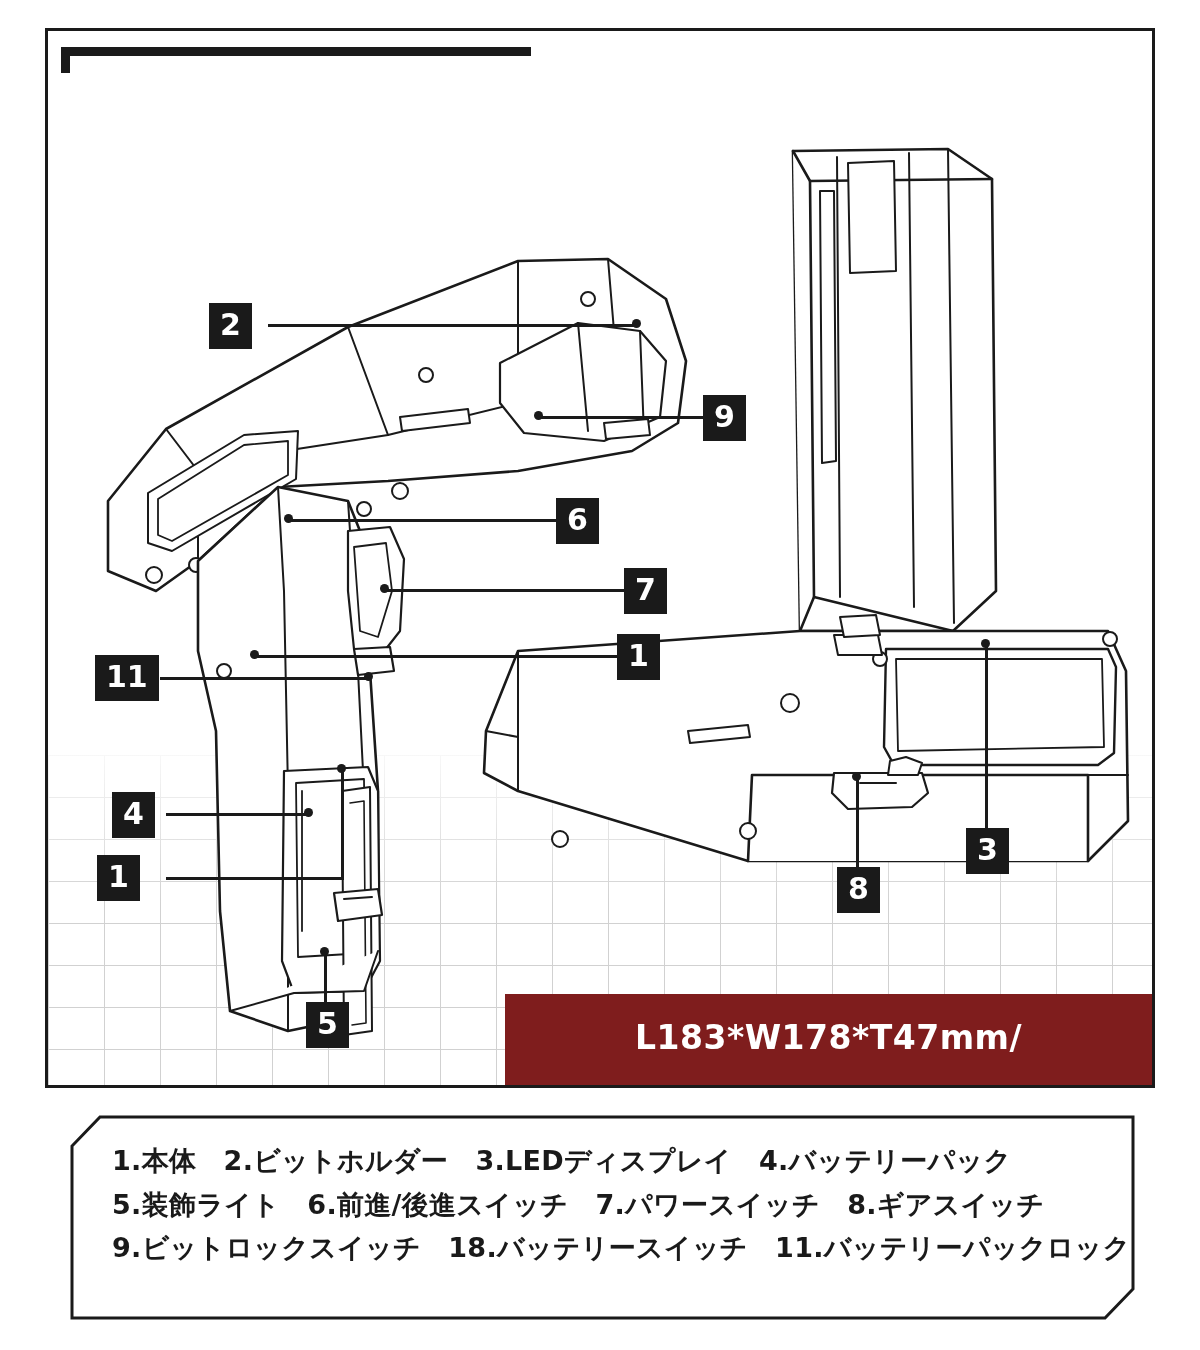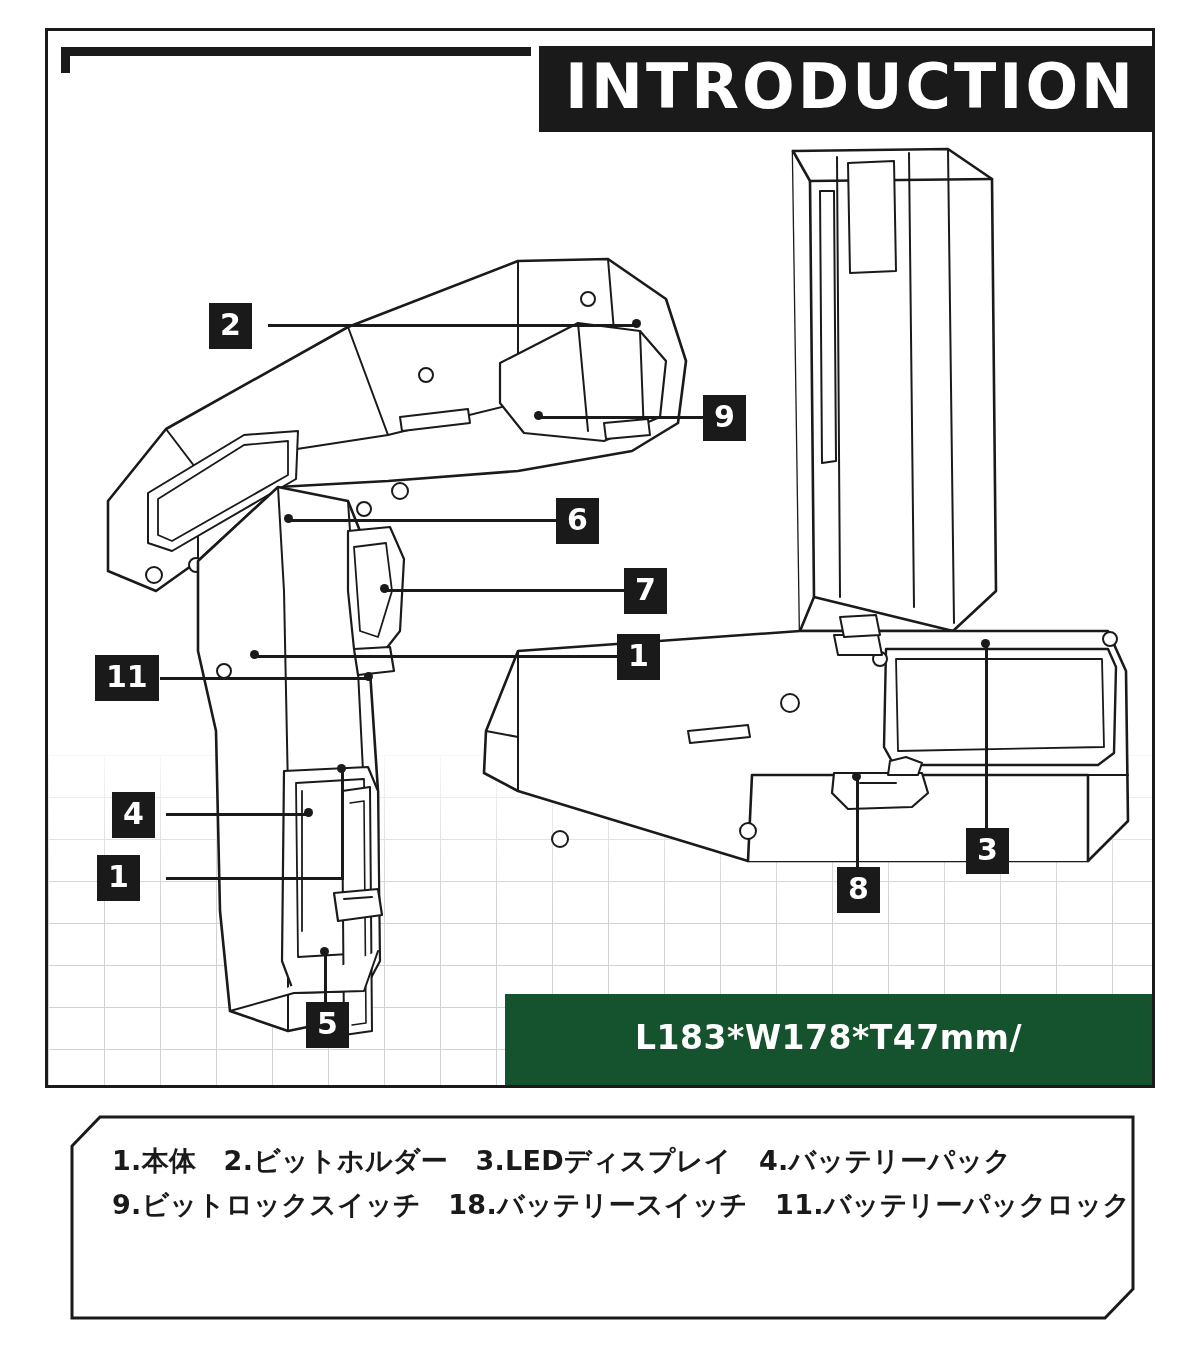--- a/index.html
+++ b/index.html
@@ -87,21 +87,21 @@
     background: #1a1a1a;
     z-index: 5;
   }
 
   
   #dimension-block {
     position: absolute;
     right: 0;
     bottom: 0;
     width: 647px;
-    background: #14532d;
+    background: #7f1d1d;
     color: #ffffff;
     padding: 18px 30px 22px 30px;
     box-sizing: border-box;
     text-align: center;
     z-index: 6;
   }
   #dimension-block .dim-line {
     font-family: "DejaVu Sans", sans-serif;
     font-weight: bold;
     font-size: 33px;
@@ -318,31 +318,29 @@
   <div class="callout" style="left:258px; top:971px;">5</div>
 
   <div class="leader v" style="left:808px; top:745px; height:92px;"></div>
   <div class="dot" style="left:804px; top:741px;"></div>
   <div class="callout" style="left:789px; top:836px;">8</div>
 
   <div class="leader v" style="left:937px; top:612px; height:186px;"></div>
   <div class="dot" style="left:933px; top:608px;"></div>
   <div class="callout" style="left:918px; top:797px;">3</div>
 
-  <div id="title-block">
-    <div class="title-text">INTRODUCTION</div>
-  </div>
 
   <div id="dimension-block">
     <div class="dim-line">L183*W178*T47mm/</div>
   </div>
 
 </div>
 
 <div id="legend-panel">
   <svg id="legend-frame" viewBox="0 0 1065 205" preserveAspectRatio="none">
     <path d="M30 2 L1063 2 L1063 174 L1035 203 L2 203 L2 31 Z" fill="none" stroke="#1a1a1a" stroke-width="3"></path>
   </svg>
   <div id="legend-lines">
     <div class="legend-line">1.本体　2.ビットホルダー　3.LEDディスプレイ　4.バッテリーパック</div>
+    <div class="legend-line">5.装飾ライト　6.前進/後進スイッチ　7.パワースイッチ　8.ギアスイッチ</div>
     <div class="legend-line">9.ビットロックスイッチ　18.バッテリースイッチ　11.バッテリーパックロック</div>
   </div>
 </div>
 
 </body></html>

